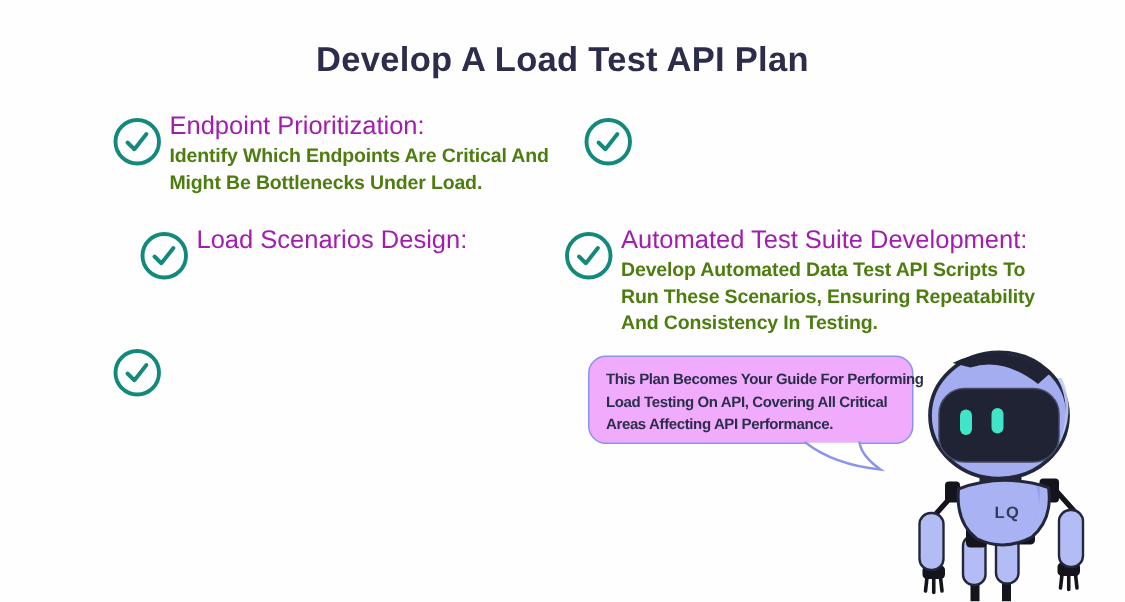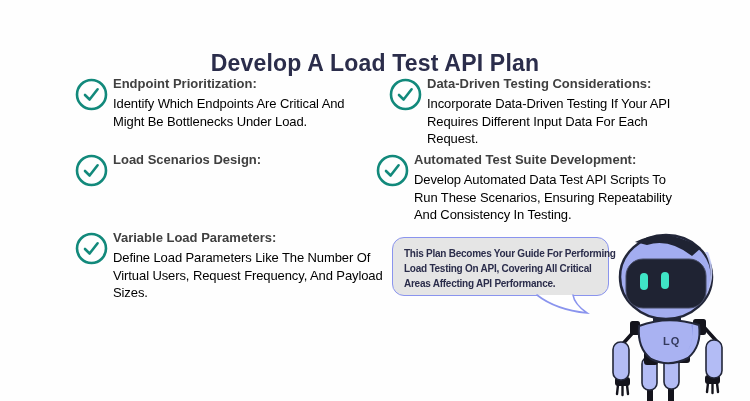--- a/index.html
+++ b/index.html
@@ -11,54 +11,54 @@
     overflow:hidden;
   }
   .page-title {
     position:absolute;
     top:26px; left:0; width:750px;
     text-align:center;
     font-size:23px;
     font-weight:700;
     letter-spacing:.2px;
     color:#2b2d4b;
-    margin-top:24px;
   }
   .check-item { position:absolute; }
   .check-item .icon-wrap {
     position:absolute; left:0; top:2px;
     width:33px; height:33px;
   }
   .check-item .text { margin-left:38px; width:300px; }
   .item-heading {
-    font-size:13px;
-    font-weight:700;
-    color:#404040;
+    font-size:17px;
+    font-weight:400;
+    color:#a21caf;
     line-height:16px;
     margin-bottom:3px;
     white-space:pre;
   }
   .item-body {
     font-size:13px;
     letter-spacing:-.1px;
-    color:#000000;
+    color:#4d7c0f;
     line-height:17.5px;
     white-space:pre;
+    font-weight:bold;
   }
   .pos-l1 { left:75px;  top:76px; }
-  .pos-l2 { left:75px;  top:152px; }
+  .pos-l2 { left:93px;  top:152px; }
   .pos-l3 { left:75px;  top:230px; }
   .pos-r1 { left:389px; top:76px; }
   .pos-r2 { left:376px; top:152px; }
 
   .speech-bubble {
     position:absolute;
     left:392px; top:237px;
     width:217px; height:59px;
-    background:#e5e5e5;
+    background:#f0abfc;
     border:1.5px solid #8a94ee;
     border-radius:12px;
     z-index:2;
   }
   .speech-bubble .bubble-text {
     padding:8px 8px 0 11px;
     font-size:10px;
     font-weight:600;
     letter-spacing:-.25px;
     line-height:15px;
@@ -108,41 +108,29 @@
   </div>
 </div>
 
 <div class="check-item pos-l3">
   <span class="icon-wrap">
     <svg width="33" height="33" viewBox="0 0 33 33">
         <circle cx="16.5" cy="16.5" r="14.5" fill="none" stroke="#12897b" stroke-width="2.6"></circle>
         <path d="M10 17 L14.6 21.5 L22.6 11.3" fill="none" stroke="#12897b" stroke-width="2.6" stroke-linecap="round" stroke-linejoin="round"></path>
       </svg>
   </span>
-  <div class="text">
-    <div class="item-heading">Variable Load Parameters:</div>
-    <div class="item-body">Define Load Parameters Like The Number Of
-Virtual Users, Request Frequency, And Payload
-Sizes.</div>
-  </div>
 </div>
 
 <div class="check-item pos-r1">
   <span class="icon-wrap">
     <svg width="33" height="33" viewBox="0 0 33 33">
         <circle cx="16.5" cy="16.5" r="14.5" fill="none" stroke="#12897b" stroke-width="2.6"></circle>
         <path d="M10 17 L14.6 21.5 L22.6 11.3" fill="none" stroke="#12897b" stroke-width="2.6" stroke-linecap="round" stroke-linejoin="round"></path>
       </svg>
   </span>
-  <div class="text">
-    <div class="item-heading">Data-Driven Testing Considerations:</div>
-    <div class="item-body">Incorporate Data-Driven Testing If Your API
-Requires Different Input Data For Each
-Request.</div>
-  </div>
 </div>
 
 <div class="check-item pos-r2">
   <span class="icon-wrap">
     <svg width="33" height="33" viewBox="0 0 33 33">
         <circle cx="16.5" cy="16.5" r="14.5" fill="none" stroke="#12897b" stroke-width="2.6"></circle>
         <path d="M10 17 L14.6 21.5 L22.6 11.3" fill="none" stroke="#12897b" stroke-width="2.6" stroke-linecap="round" stroke-linejoin="round"></path>
       </svg>
   </span>
   <div class="text">

